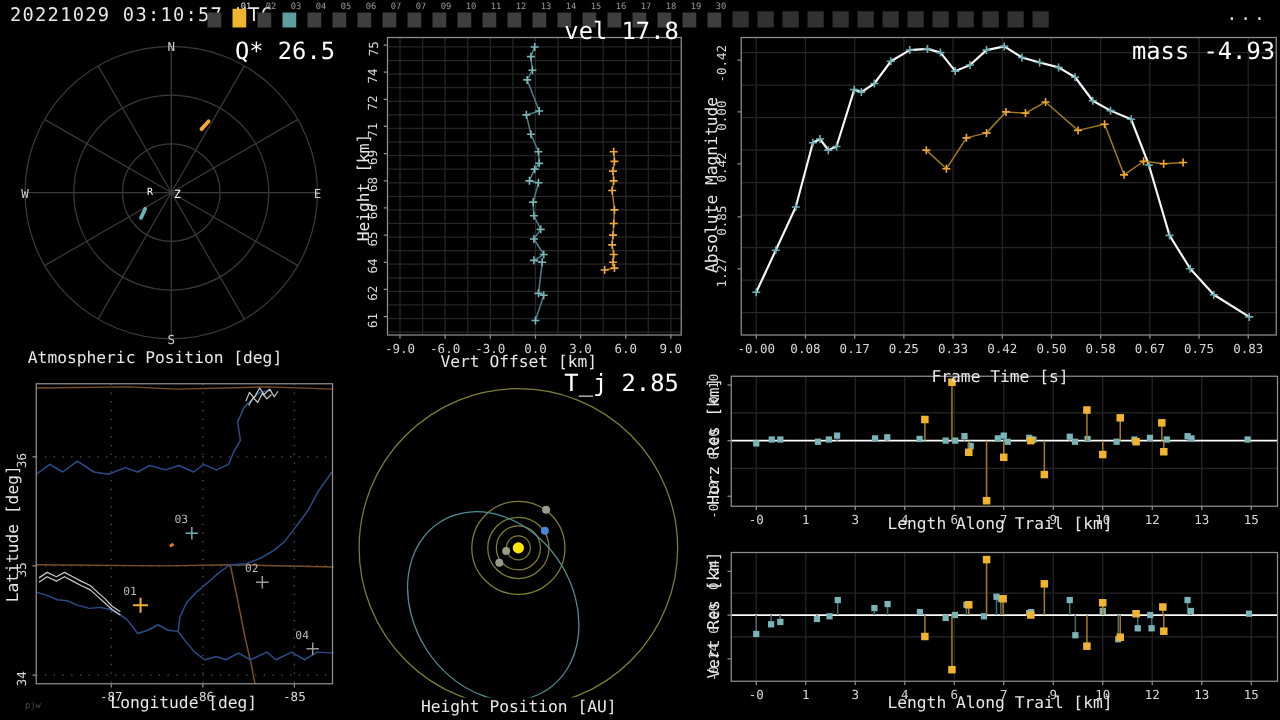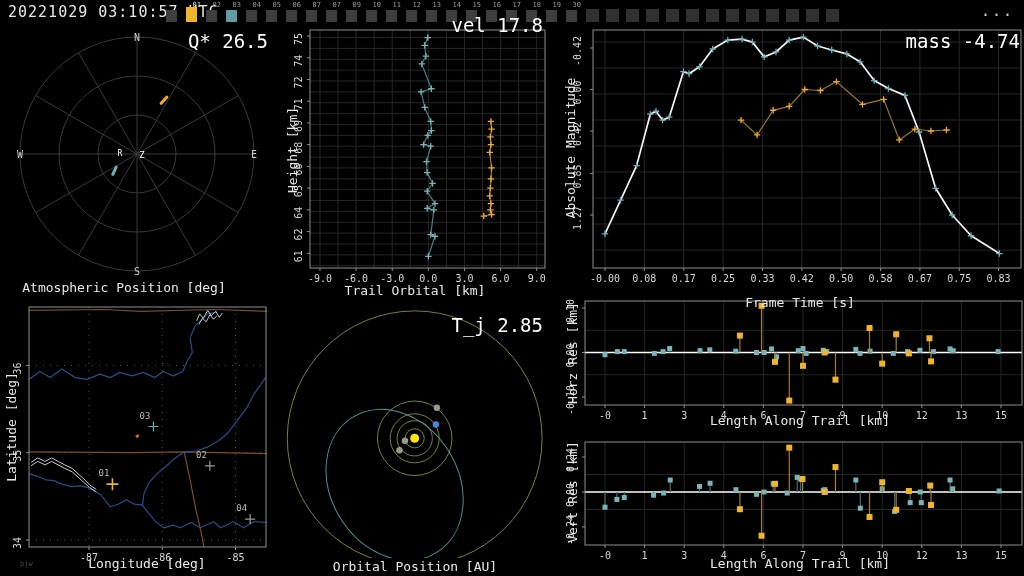--- a/index.html
+++ b/index.html
@@ -693,29 +693,29 @@
     <line x1="22" y1="27" x2="25" y2="27" stroke="#8f8f8f" stroke-width="1"></line>
     <text x="14" y="30" fill="#d8d8d8" font-size="10" text-anchor="middle" font-family="&quot;DejaVu Sans Mono&quot;,monospace" transform="rotate(-90 14 30)">0.24</text>
     <line x1="22" y1="62" x2="25" y2="62" stroke="#8f8f8f" stroke-width="1"></line>
     <text x="14" y="65" fill="#d8d8d8" font-size="10" text-anchor="middle" font-family="&quot;DejaVu Sans Mono&quot;,monospace" transform="rotate(-90 14 65)">0.00</text>
     <line x1="22" y1="97" x2="25" y2="97" stroke="#8f8f8f" stroke-width="1"></line>
     <text x="14" y="100" fill="#d8d8d8" font-size="10" text-anchor="middle" font-family="&quot;DejaVu Sans Mono&quot;,monospace" transform="rotate(-90 14 100)">-0.24</text>
   </svg>
 
 <div class="anno" style="right:756px;top:30px">Q* 26.5</div>
 <div class="anno" style="right:481px;top:14px">vel 17.8</div>
-<div class="anno" style="right:4px;top:30px">mass -4.74</div>
-<div class="anno" style="right:481px;top:314px">T_j 2.85</div>
+<div class="anno" style="right:4px;top:30px">mass -4.93</div>
+<div class="anno" style="right:481px;top:296px">T_j 2.85</div>
 
 <div class="lbl" style="left:124px;top:287px">Atmospheric Position [deg]</div>
-<div class="lbl" style="left:415px;top:290px">Trail Orbital [km]</div>
+<div class="lbl" style="left:415px;top:290px">Vert Offset [km]</div>
 <div class="lbl rot" style="left:292px;top:150px">Height [km]</div>
 <div class="lbl" style="left:800px;top:302px">Frame Time [s]</div>
 <div class="lbl rot" style="left:570px;top:148px">Absolute Magnitude</div>
 <div class="lbl" style="left:147px;top:563px">Longitude [deg]</div>
 <div class="lbl rot" style="left:11px;top:427px">Latitude [deg]</div>
-<div class="lbl" style="left:415px;top:566px">Orbital Position [AU]</div>
+<div class="lbl" style="left:415px;top:566px">Height Position [AU]</div>
 <div class="lbl" style="left:800px;top:420px">Length Along Trail [km]</div>
 <div class="lbl rot" style="left:572px;top:353px">Horz Res [km]</div>
 <div class="lbl" style="left:800px;top:563px">Length Along Trail [km]</div>
 <div class="lbl rot" style="left:572px;top:492px">Vert Res [km]</div>
 
 <div id="watermark">pjw</div>
 
 </body></html>

